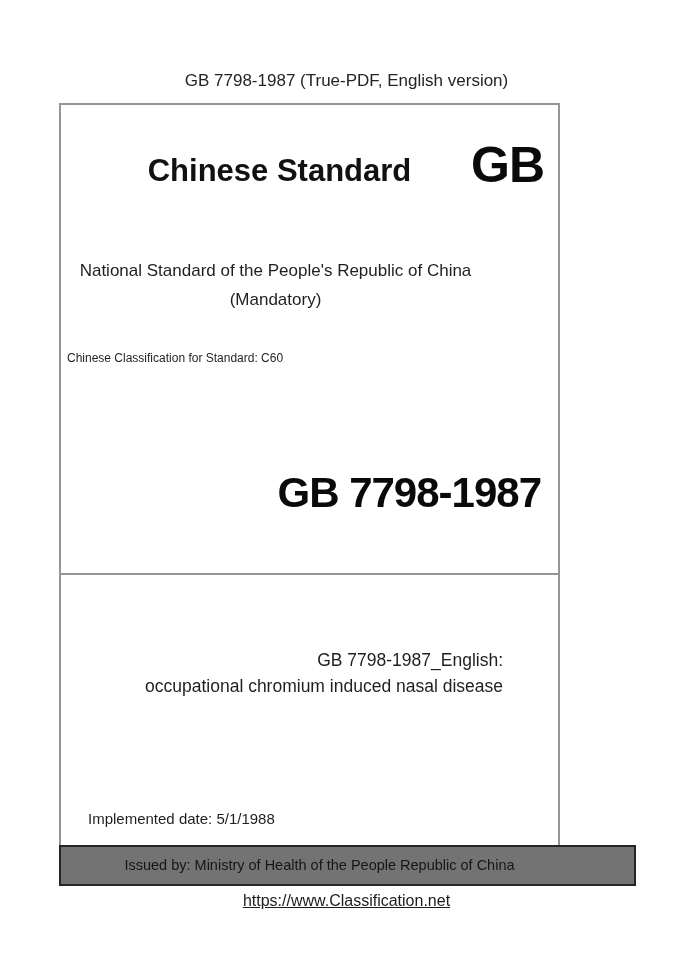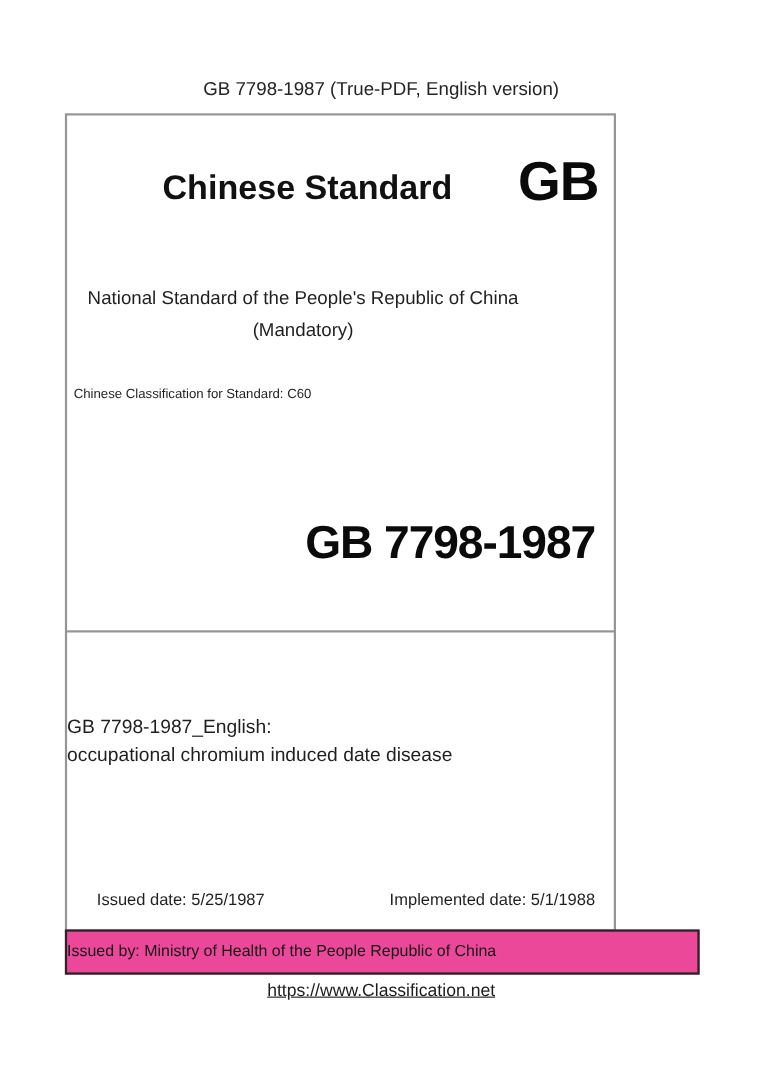--- a/index.html
+++ b/index.html
@@ -94,22 +94,22 @@
     left: -1px;
     right: -1px;
     height: 0;
     border-top: 2px solid #959595;
   }
   .title-english {
     position: absolute;
     top: 543px;
     left: 0;
     right: 0;
-    padding-right: 22px;
-    text-align: left;
+    padding-right: 55px;
+    text-align: right;
     font-size: 17.5px;
     line-height: 25.5px;
     color: #1f1f1f;
   }
   .dates-row {
     position: absolute;
     top: 704px;
     left: 0;
     right: 0;
     display: flex;
@@ -120,25 +120,26 @@
     color: #1f1f1f;
   }
   .issuer-box {
     position: absolute;
     left: 59px;
     top: 845px;
     width: 577px;
     height: 41px;
     border: 2px solid #262626;
     box-sizing: border-box;
+    text-align: center;
     padding-right: 56px;
     line-height: 36px;
     font-size: 14.5px;
     color: #161616;
-    background: #ec4899;
+    background: #737373;
   }
   .footer-link-wrap {
     position: absolute;
     top: 890px;
     left: 0;
     width: 693px;
     text-align: center;
   }
   .footer-link-wrap a {
     font-size: 16px;
@@ -165,25 +166,24 @@
   </div>
 
   <div class="classification">Chinese Classification for Standard: C60</div>
 
   <div class="standard-code">GB 7798-1987</div>
 
   <div class="divider"></div>
 
   <div class="title-english">
     <div>GB 7798-1987_English:</div>
-    <div>occupational chromium induced date disease</div>
+    <div>occupational chromium induced nasal disease</div>
   </div>
 
   <div class="dates-row">
-    <span>Issued date: 5/25/1987</span>
     <span>Implemented date: 5/1/1988</span>
   </div>
 
 </div>
 
 <div class="issuer-box">
   <span>Issued by: Ministry of Health of the People Republic of China</span>
 </div>
 
 <div class="footer-link-wrap">

